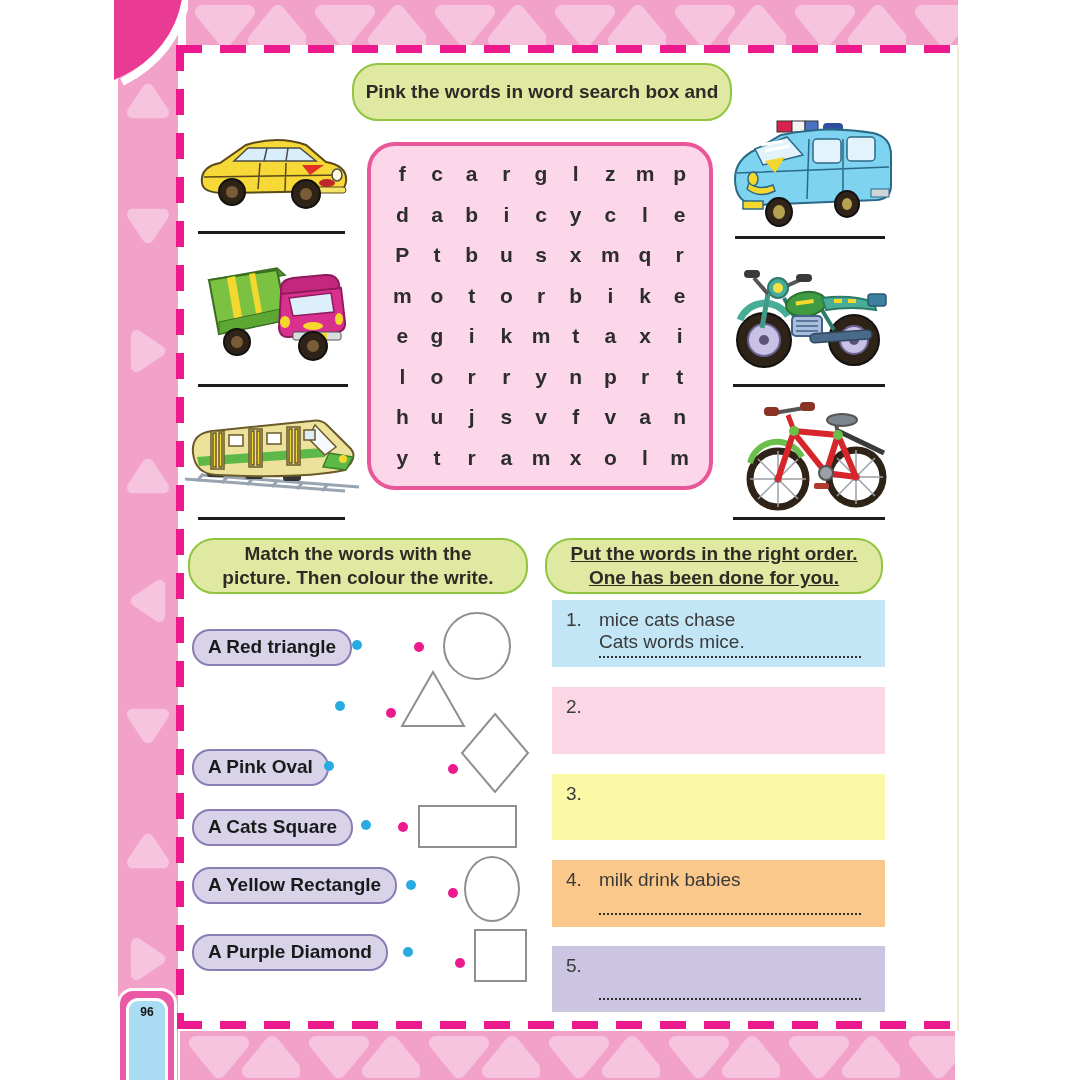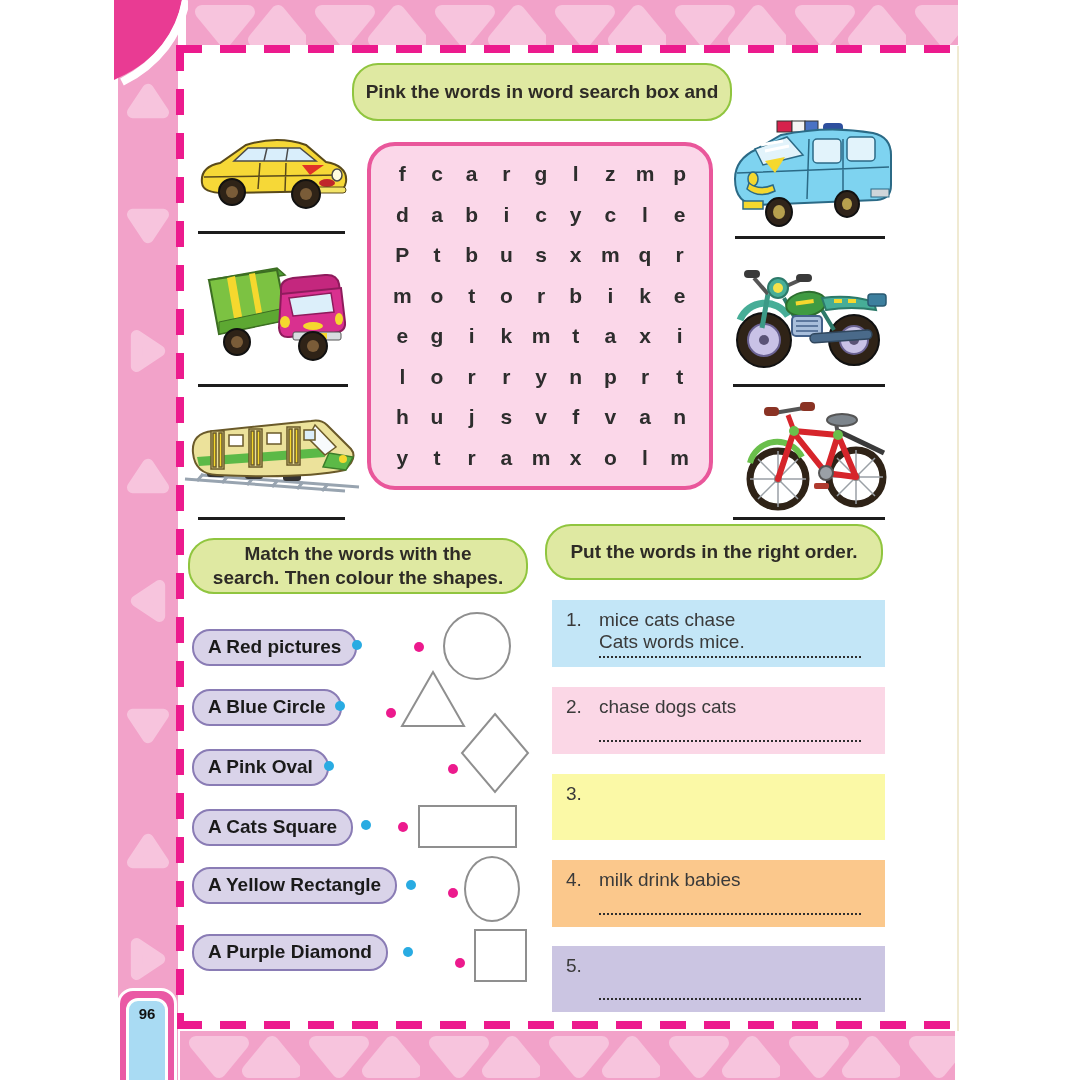--- a/index.html
+++ b/index.html
@@ -15,29 +15,29 @@
   .band svg{display:block;width:100%;height:100%;}
   .corner{position:absolute;left:114px;top:0;width:74px;height:96px;}
   .dash{position:absolute;background:repeating-linear-gradient(90deg,#ec1a8d 0 26px,transparent 26px 44px);}
   .dash-v{background:repeating-linear-gradient(180deg,#ec1a8d 0 26px,transparent 26px 44px);}
   .dash-top{left:176px;top:45px;width:781px;height:8px;}
   .dash-bottom{left:176px;top:1021px;width:781px;height:8px;}
   .dash-left{left:176px;top:45px;width:8px;height:984px;}
   .page-edge{position:absolute;left:957px;top:46px;width:2px;height:985px;background:#f0ead2;}
   .tab-back{position:absolute;left:117px;top:988px;width:54px;height:92px;background:#ea59a5;border:3px solid #fff;border-radius:16px 16px 0 0;}
   .page-tab{position:absolute;left:126px;top:998px;width:36px;height:82px;background:#a9dbf3;border:3px solid #fff;border-radius:12px 12px 0 0;text-align:center;}
-  .page-num{display:block;margin-top:4px;font-size:15px;font-weight:bold;color:#111;}
+  .page-num{display:block;margin-top:4px;font-size:12px;font-weight:bold;color:#111;}
 
   
   .instr{position:absolute;background:#dfe9a2;border:2.5px solid #90c53f;border-radius:26px;
          display:flex;flex-direction:column;justify-content:center;text-align:center;
          font-size:19px;font-weight:600;color:#2e2b26;line-height:24px;}
   .instr-1{left:352px;top:63px;width:376px;height:54px;}
   .instr-2{left:188px;top:538px;width:336px;height:52px;}
-  .instr-3{left:545px;top:524px;width:334px;height:52px;}
+  .instr-3{left:545px;top:538px;width:334px;height:52px;text-decoration:underline;}
 
   
   .ws-box{position:absolute;left:367px;top:142px;width:346px;height:348px;background:#fbd7e9;
           border:4px solid #e9579b;border-radius:28px;box-sizing:border-box;}
   .ws-grid{position:absolute;left:14px;top:8px;width:312px;height:324px;display:grid;
            grid-template-columns:repeat(9,1fr);grid-auto-rows:1fr;}
   .ws-cell{display:flex;align-items:center;justify-content:center;font-size:21px;font-weight:bold;color:#2d2d2d;}
 
   
   .veh{position:absolute;}
@@ -356,25 +356,24 @@
     <path d="M36,20 L66,15" stroke="#555" stroke-width="4"></path>
     <rect x="26" y="14" width="15" height="9" rx="4" fill="#8a3324"></rect>
     <rect x="62" y="9" width="15" height="9" rx="4" fill="#8a3324"></rect>
     <circle cx="56" cy="38" r="5" fill="#6abf4b"></circle>
       <circle cx="100" cy="42" r="5" fill="#6abf4b"></circle>
   </svg>
   <div class="ans-line" style="left:733px;top:517px;width:152px"></div>
 
   <div class="instr instr-2">
     <span>Match the words with the</span>
-    <span>search. Then colour the shapes.</span>
-  </div>
-
-  <div class="pill" style="top:629px">A Red pictures</div>
-  <div class="pill" style="top:689px">A Blue Circle</div>
+    <span>picture. Then colour the write.</span>
+  </div>
+
+  <div class="pill" style="top:629px">A Red triangle</div>
   <div class="pill" style="top:749px">A Pink Oval</div>
   <div class="pill" style="top:809px">A Cats Square</div>
   <div class="pill" style="top:867px">A Yellow Rectangle</div>
   <div class="pill" style="top:934px">A Purple Diamond</div>
 
   <div class="dot dot-blue" style="left:352px;top:640px"></div>
   <div class="dot dot-blue" style="left:335px;top:701px"></div>
   <div class="dot dot-blue" style="left:324px;top:761px"></div>
   <div class="dot dot-blue" style="left:361px;top:820px"></div>
   <div class="dot dot-blue" style="left:406px;top:880px"></div>
@@ -393,37 +392,34 @@
     </svg>
   <svg class="shape-svg" style="left:458px;top:710px" width="74" height="86">
       <polygon points="37,4 70,43 37,82 4,43" fill="#fff" stroke="#8f8f8f" stroke-width="2"></polygon>
     </svg>
   <div class="shape shape-rect"></div>
   <div class="shape shape-oval"></div>
   <div class="shape shape-square"></div>
 
   <div class="instr instr-3">
     <span>Put the words in the right order.</span>
+    <span>One has been done for you.</span>
   </div>
 
   <div class="order-item oc-1 done">
     <span class="order-num">1.</span>
     <div class="order-content">
       <div>mice cats chase</div>
       <div>Cats words mice.</div>
       <div class="order-line"></div>
     </div>
   </div>
 
   <div class="order-item oc-2">
     <span class="order-num">2.</span>
-    <div class="order-content">
-      <div>chase dogs cats</div>
-      <div class="order-line"></div>
-    </div>
   </div>
 
   <div class="order-item oc-3">
     <span class="order-num">3.</span>
   </div>
 
   <div class="order-item oc-4">
     <span class="order-num">4.</span>
     <div class="order-content">
       <div>milk drink babies</div>

